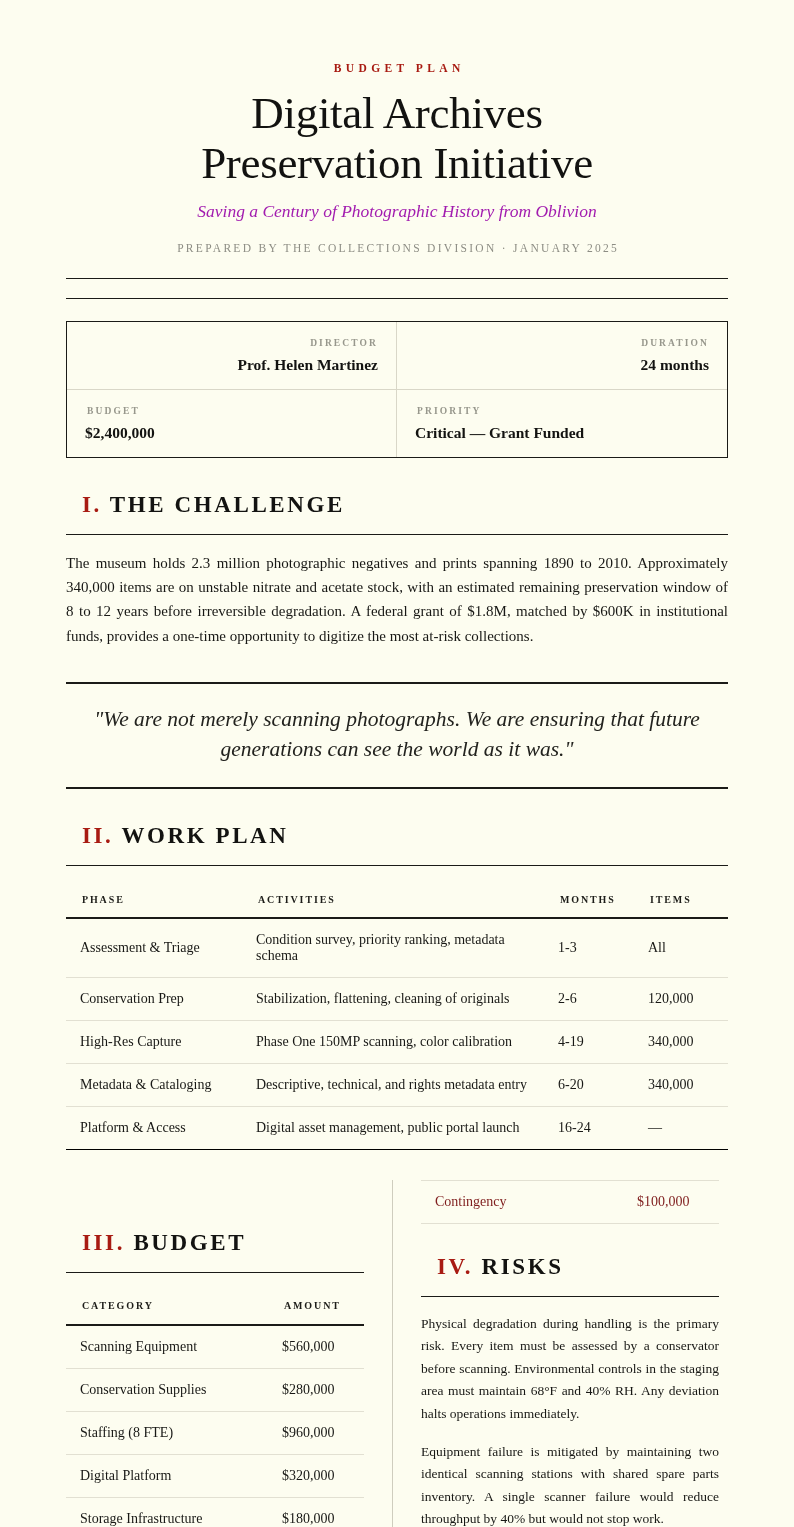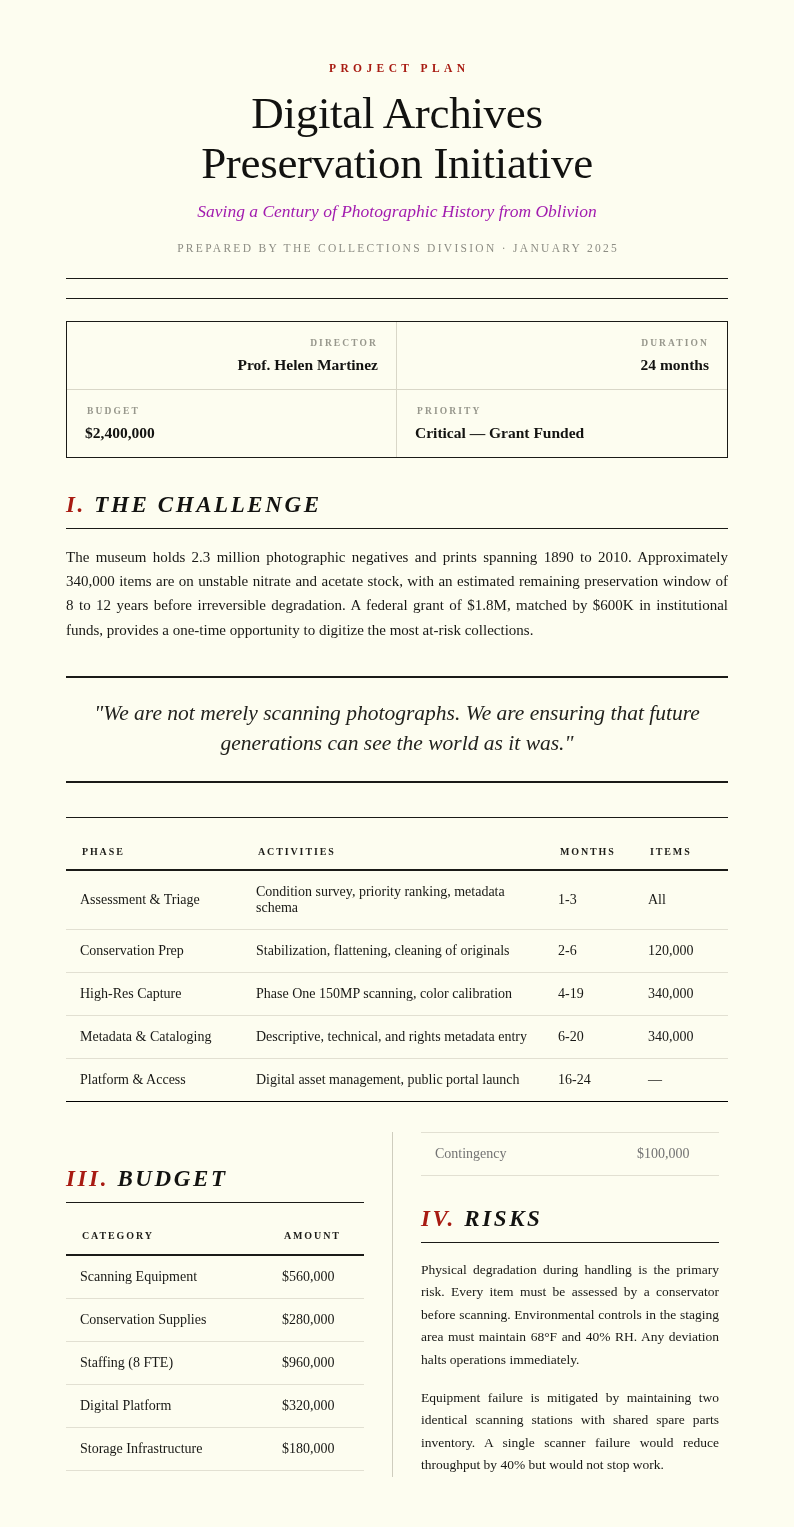--- a/index.html
+++ b/index.html
@@ -93,23 +93,22 @@
     font-weight: bold;
     color: #131311;
   }
 
   
   .section { margin-top: 34px; }
   .sec-head {
     font-size: 23px;
     font-weight: bold;
     letter-spacing: 2.6px;
-    margin: 0;
+    margin: 16px;
     color: #131311;
-    font-style: italic;
   }
   .sec-head .num { color: #a81b12; }
   .sec-rule {
     height: 0;
     border-top: 1.5px solid #1b1b18;
     margin-top: 10px;
   }
 
   
   .body-copy {
@@ -203,42 +202,42 @@
   .budget-tbl td:first-child { padding-left: 14px; }
   .bud-cat { width: 196px; }
 
   
   .budget-cont { margin: 0 0 4px 0; }
   .budget-cont td {
     font-size: 14px;
     padding: 13px 6px 13px 0;
     border-top: 1px solid #e2e0d2;
     border-bottom: 1px solid #e2e0d2;
-    color: #737373;
+    color: #7f1d1d;
   }
   .budget-cont td:first-child { padding-left: 14px; }
 
   .risk-head { margin-top: 30px; }
   .risk-copy {
     font-size: 13.5px;
     line-height: 1.66;
     text-align: justify;
     hyphens: auto;
     -webkit-hyphens: auto;
     margin: 16px 0 0 0;
     color: #181815;
   }
 </style>
 </head>
 <body>
 
 <div class="page">
 
   <div>
-    <div class="eyebrow">PROJECT PLAN</div>
+    <div class="eyebrow">BUDGET PLAN</div>
     <h1 class="doc-title">
       <span class="line">Digital Archives</span>
       <span class="line">Preservation Initiative</span>
     </h1>
     <div class="subtitle">Saving a Century of Photographic History from Oblivion</div>
     <div class="byline">PREPARED BY THE COLLECTIONS DIVISION  ·  JANUARY 2025</div>
     <div class="rule-double">
       <div class="r1"></div>
       <div class="r2"></div>
     </div>
@@ -270,20 +269,24 @@
     </h2>
     <div class="sec-rule"></div>
     <p class="body-copy">The museum holds 2.3 million photographic negatives and prints spanning 1890 to 2010. Approximately 340,000 items are on unstable nitrate and acetate stock, with an estimated remaining preservation window of 8 to 12 years before irreversible degradation. A federal grant of $1.8M, matched by $600K in institutional funds, provides a one-time opportunity to digitize the most at-risk collections.</p>
   </div>
 
   <div class="pullquote">
     <p>"We are not merely scanning photographs. We are ensuring that future generations can see the world as it was."</p>
   </div>
 
   <div class="section">
+    <h2 class="sec-head">
+      <span class="num">II.</span>
+      <span>WORK PLAN</span>
+    </h2>
     <div class="sec-rule"></div>
 
     <table class="workplan">
       <thead>
         <tr>
           <th class="col-phase">PHASE</th>
           <th class="col-act">ACTIVITIES</th>
           <th class="col-months">MONTHS</th>
           <th class="col-items">ITEMS</th>
         </tr>

